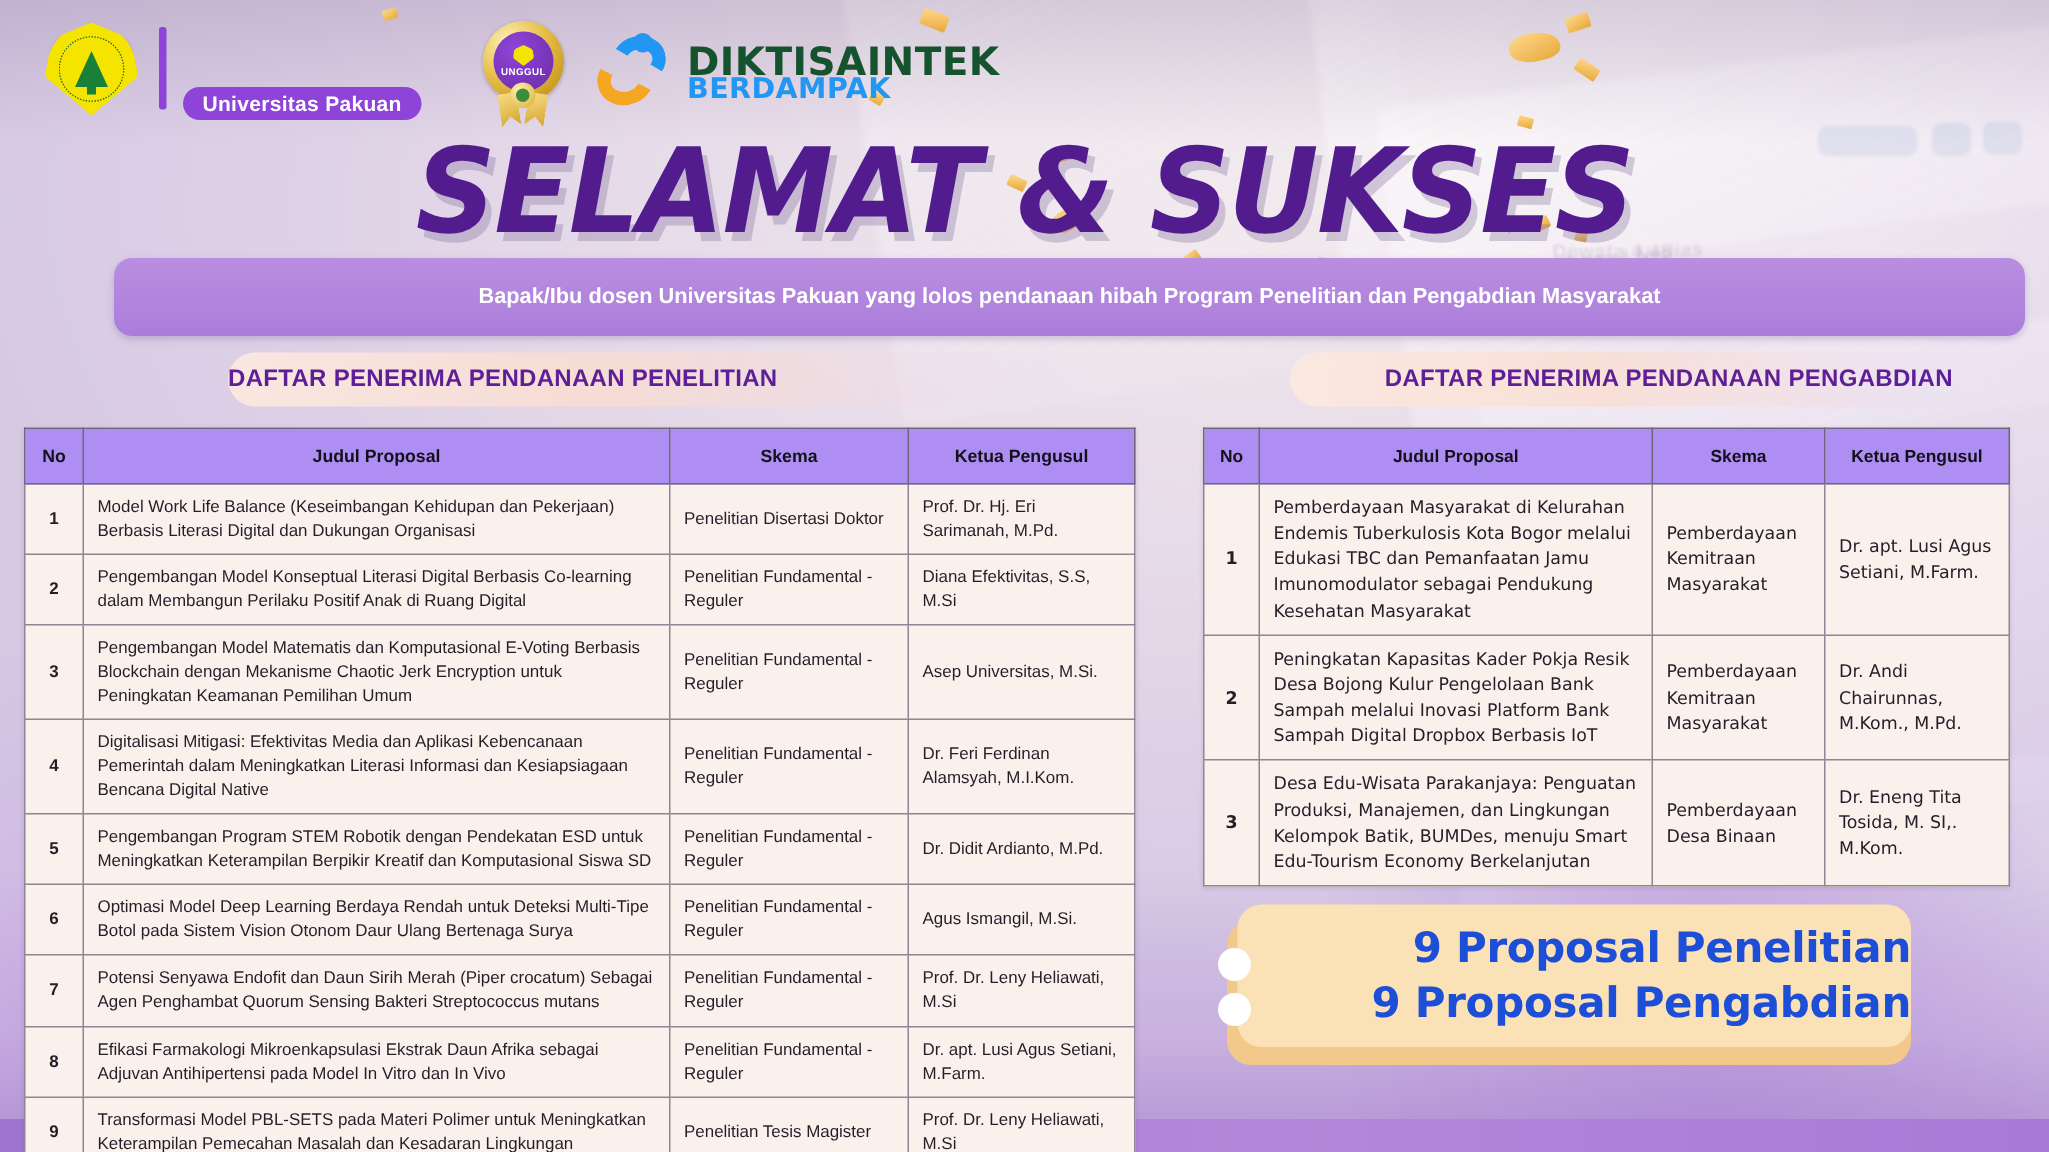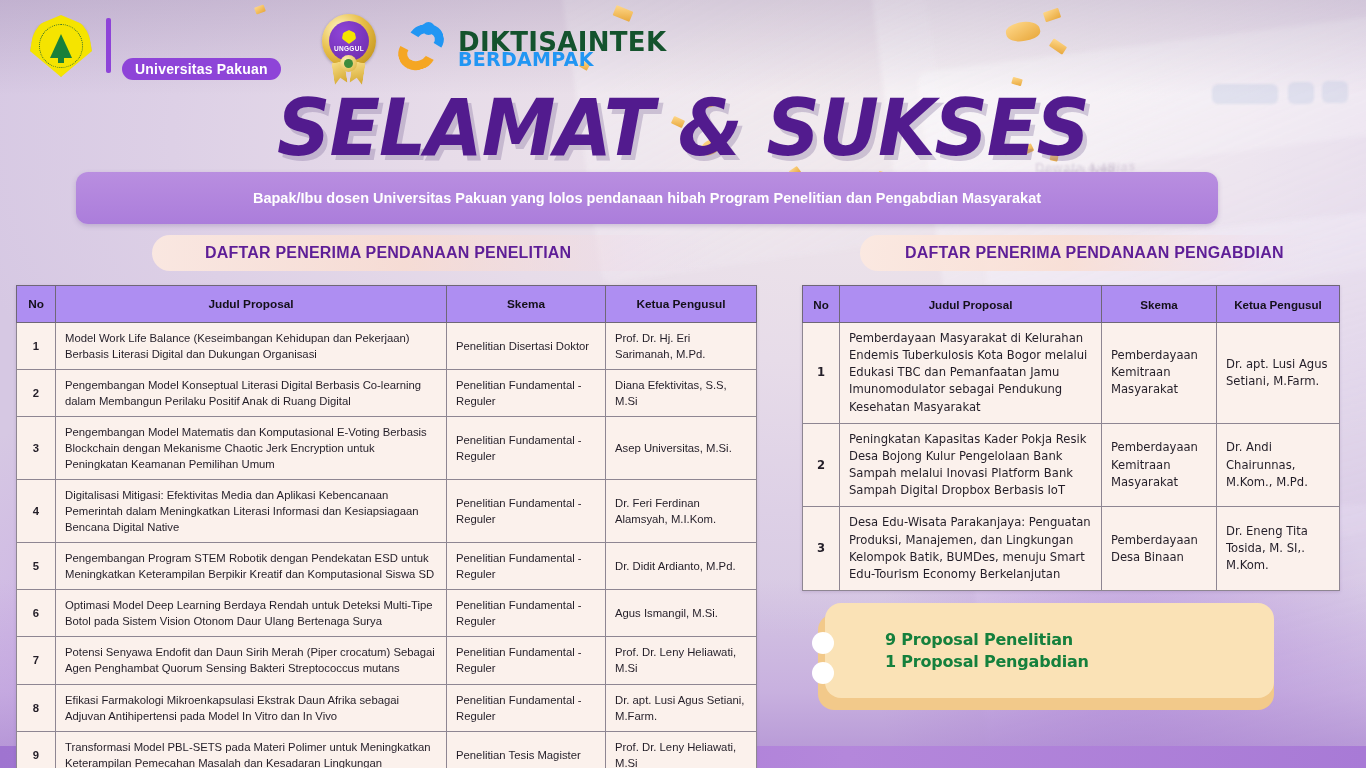--- a/index.html
+++ b/index.html
@@ -115,41 +115,41 @@
   .main-title {
     position: absolute; left: 0; right: 0; top: 82px; text-align: center;
     font-family: "DejaVu Sans", sans-serif; font-size: 70px; font-weight: 800; font-style: italic;
     color: #521b8e; letter-spacing: -1px;
     transform: scaleY(1.12) scaleX(1.06); transform-origin: center top;
     text-shadow: 4px 5px 0 rgba(120,100,150,.30);
   }
 
   
   .subtitle-banner {
-    position: absolute; left: 76px; top: 172px; width: 1142px; height: 52px;
+    position: absolute; left: 76px; top: 172px; width: 1274px; height: 52px;
     background: linear-gradient(180deg, #b98ee0 0%, #ab7ddb 100%);
     border-radius: 12px; box-shadow: 0 2px 5px rgba(100,70,140,.25);
     display: flex; flex-direction: column; align-items: center; justify-content: center;
     color: #fff; font-weight: 700; font-size: 14.5px; line-height: 1.55;
   }
   .subtitle-banner span { display: block; white-space: nowrap; }
 
   
   .sec-pill {
     position: absolute; height: 36px; border-radius: 18px;
     background: linear-gradient(90deg, rgba(252,233,224,.92) 0%, rgba(250,221,208,.80) 45%, rgba(239,216,233,.25) 85%, rgba(235,217,236,0) 100%);
     display: flex; align-items: center;
   }
   .sec-pill b {
     color: #5e1e97; font-size: 16px; font-weight: 700; letter-spacing: .2px;
     font-family: "Liberation Sans", sans-serif;
   }
   #sec-pill-left  { left: 152px; top: 235px; width: 560px; }
-  #sec-pill-left b  { margin-left: 53px; }
-  #sec-pill-right { left: 860px; top: 235px; width: 460px; }
+  #sec-pill-left b  { }
+  #sec-pill-right { left: 860px; top: 235px; width: 460px; justify-content: center; }
   #sec-pill-right b { margin-left: 45px; }
 
   
   .tbl { position: absolute; border-collapse: collapse; table-layout: fixed;
          background: #fbf1ec; box-shadow: 0 1px 3px rgba(90,60,120,.18); }
   .tbl th, .tbl td { border: 1px solid #8e8692; vertical-align: middle; }
   .tbl thead th {
     background: #ae8ef2; color: #14101a; font-weight: 700; height: 37px;
     text-align: center; border-color: #6f6777;
   }
@@ -183,22 +183,22 @@
   .summary-wrap { position: absolute; left: 804px; top: 600px; width: 470px; height: 110px; }
   .summary-shadow {
     position: absolute; left: 14px; top: 14px; width: 456px; height: 96px;
     background: #f2c98a; border-radius: 16px;
   }
   .summary-card {
     position: absolute; left: 21px; top: 3px; width: 449px; height: 95px;
     background: #fae2b6; border-radius: 16px;
     display: flex; flex-direction: column; justify-content: center; padding-left: 60px;
   }
-  .summary-card div { color: #15803d; font-size: 16px; font-weight: 800; line-height: 1.32;
-                      font-family: "DejaVu Sans", sans-serif; letter-spacing: -.2px; }
+  .summary-card div { color: #1d4ed8; font-size: 28px; font-weight: 800; line-height: 1.32;
+                      font-family: "DejaVu Sans", sans-serif; letter-spacing: -.2px; text-align: right; }
   .sum-dot { position: absolute; width: 22px; height: 22px; border-radius: 50%; background: #fff; }
   .sum-dot-1 { left: 8px; top: 32px; }
   .sum-dot-2 { left: 8px; top: 62px; }
 </style>
 </head>
 <body>
 
 <div class="bg-root">
   <div class="bg-base"></div>
   <div class="bg-screen bg-s1"></div>
@@ -390,17 +390,17 @@
         <td class="td-mid">Pemberdayaan Desa Binaan</td>
         <td class="td-mid">Dr. Eneng Tita Tosida, M. SI,. M.Kom.</td>
       </tr>
     </tbody>
 </table>
 
 <div class="summary-wrap">
   <div class="summary-shadow"></div>
   <div class="summary-card">
     <div>9 Proposal Penelitian</div>
-    <div>1 Proposal Pengabdian</div>
+    <div>9 Proposal Pengabdian</div>
   </div>
   <div class="sum-dot sum-dot-1"></div>
   <div class="sum-dot sum-dot-2"></div>
 </div>
 
 </body></html>

